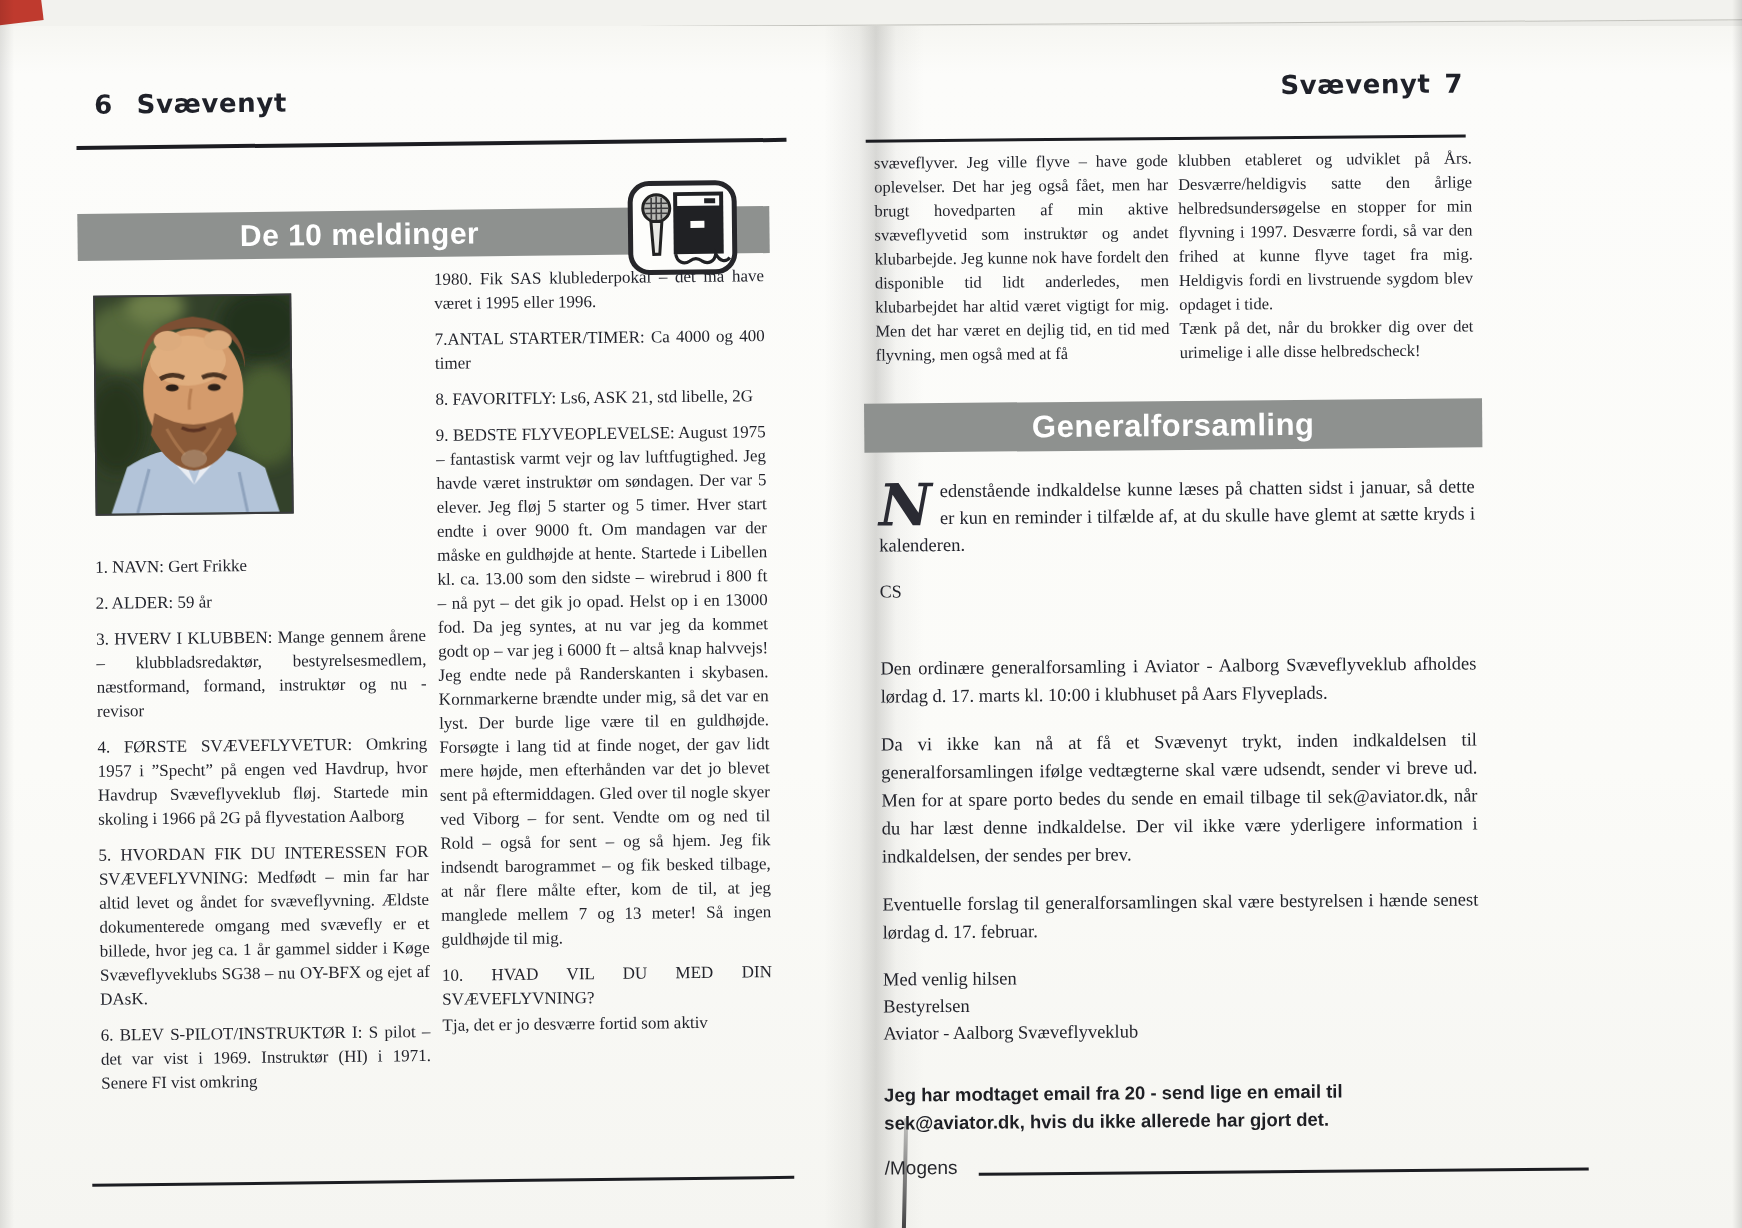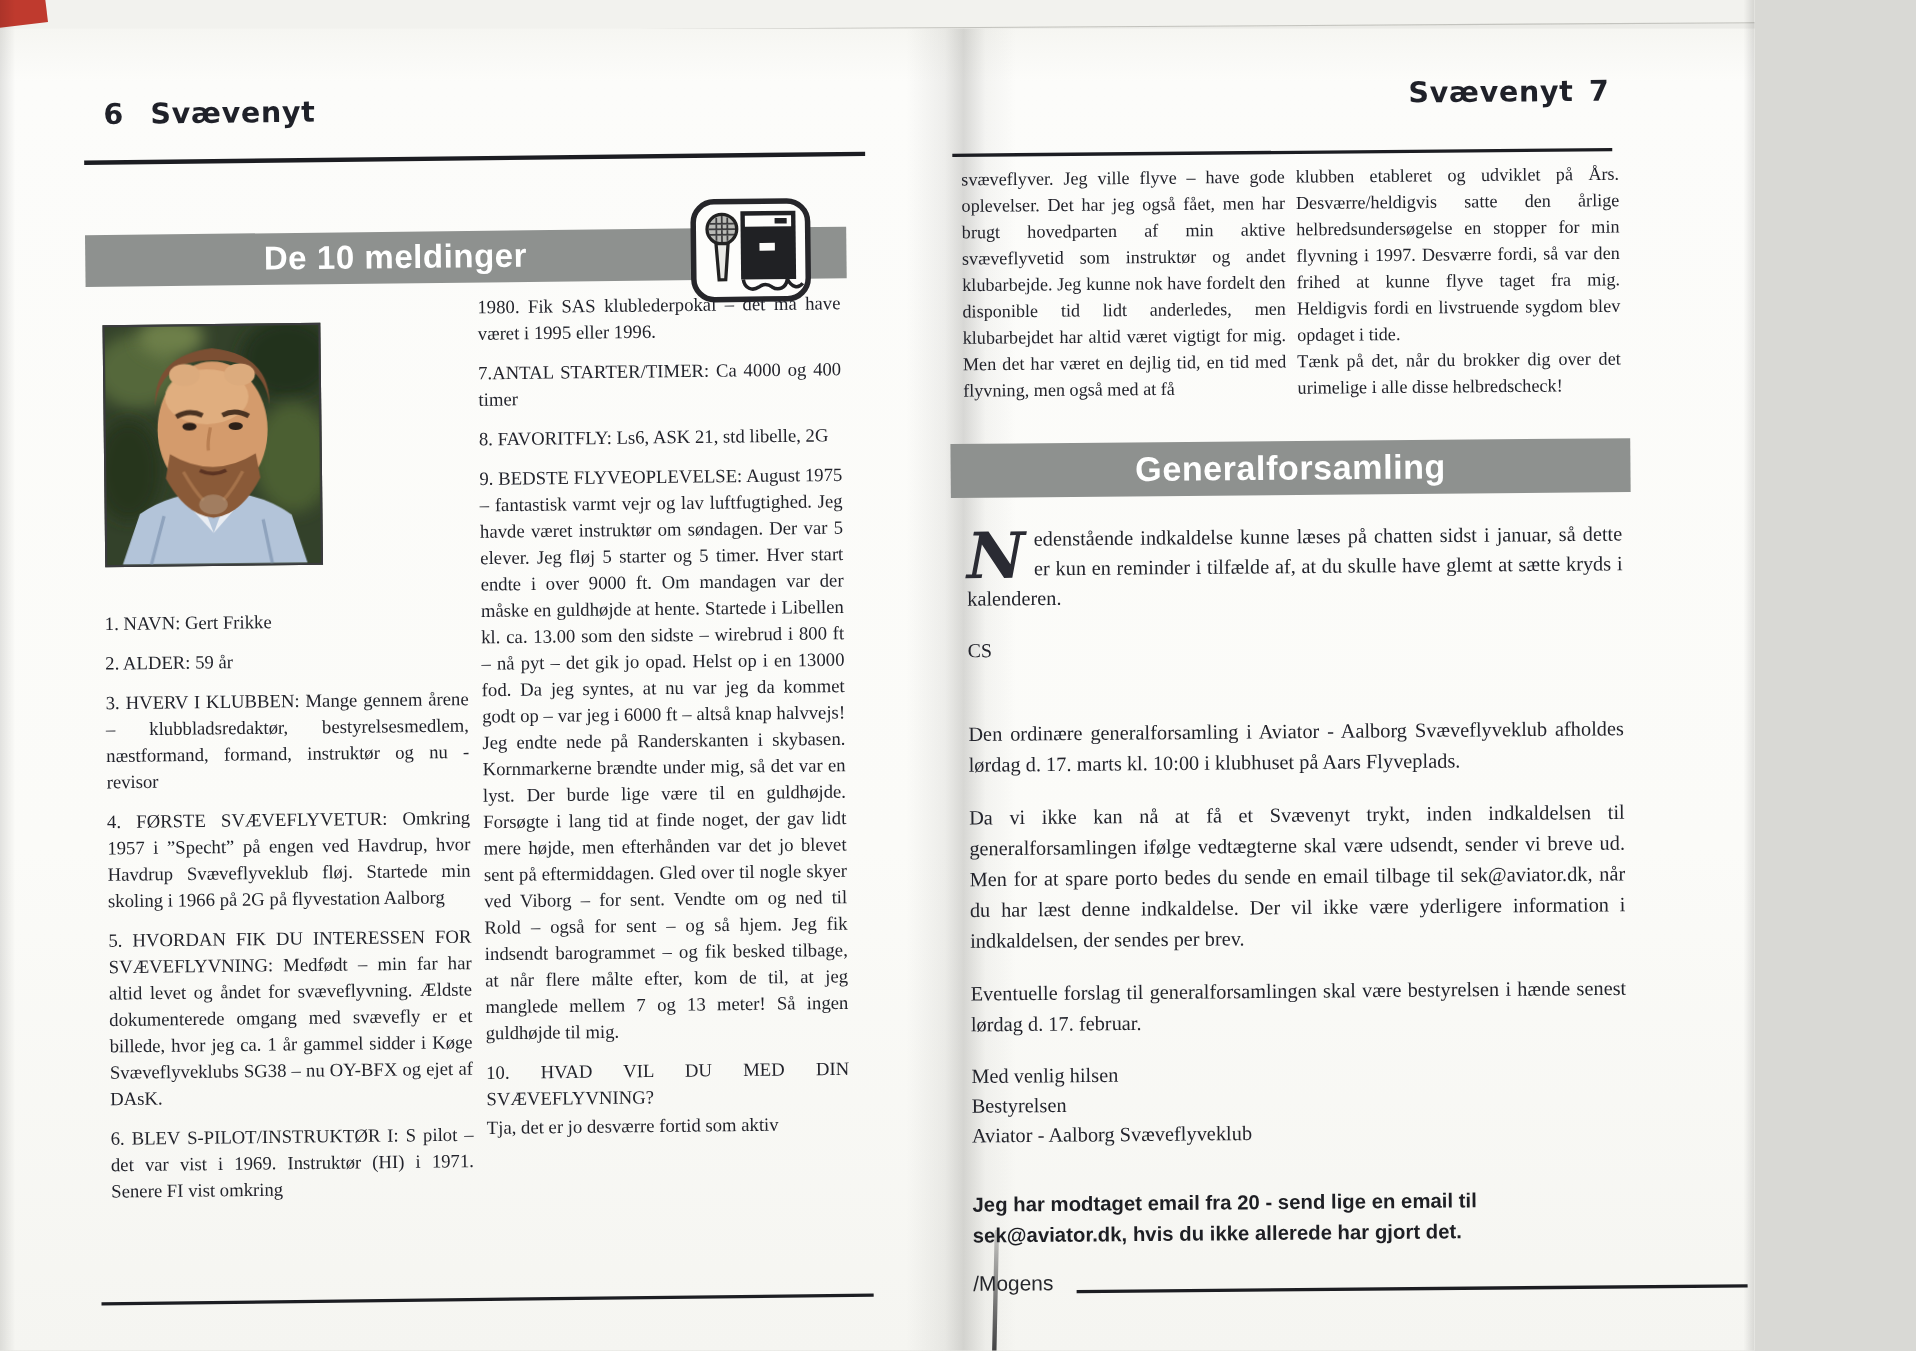--- a/index.html
+++ b/index.html
@@ -1,17 +1,17 @@
 <!DOCTYPE html>
 <html lang="da"><head>
 <meta charset="utf-8">
 <style>
   html,body { margin:0; padding:0; background:#d9d9d5; }
   #stage {
-    position:relative; width:1595px; height:1228px; overflow:hidden;
+    position:relative; width:1742px; height:1228px; overflow:hidden;
     background:#ebebe7; font-family:"Liberation Serif", serif; color:#23242c;
   }
   .paper {
     position:absolute; left:0; top:26px; width:1742px; height:1202px;
     background:linear-gradient(180deg,#f6f6f2 0%, #fcfcfa 4%, #fbfbf8 62%, #f5f5f1 100%);
   }
   .topband {
     position:absolute; left:-10px; top:-4px; width:1780px; height:34px;
     background:#f2f2ee; border-bottom:1px solid rgba(110,110,100,0.35);
     transform:rotate(-0.35deg); transform-origin:left top;

